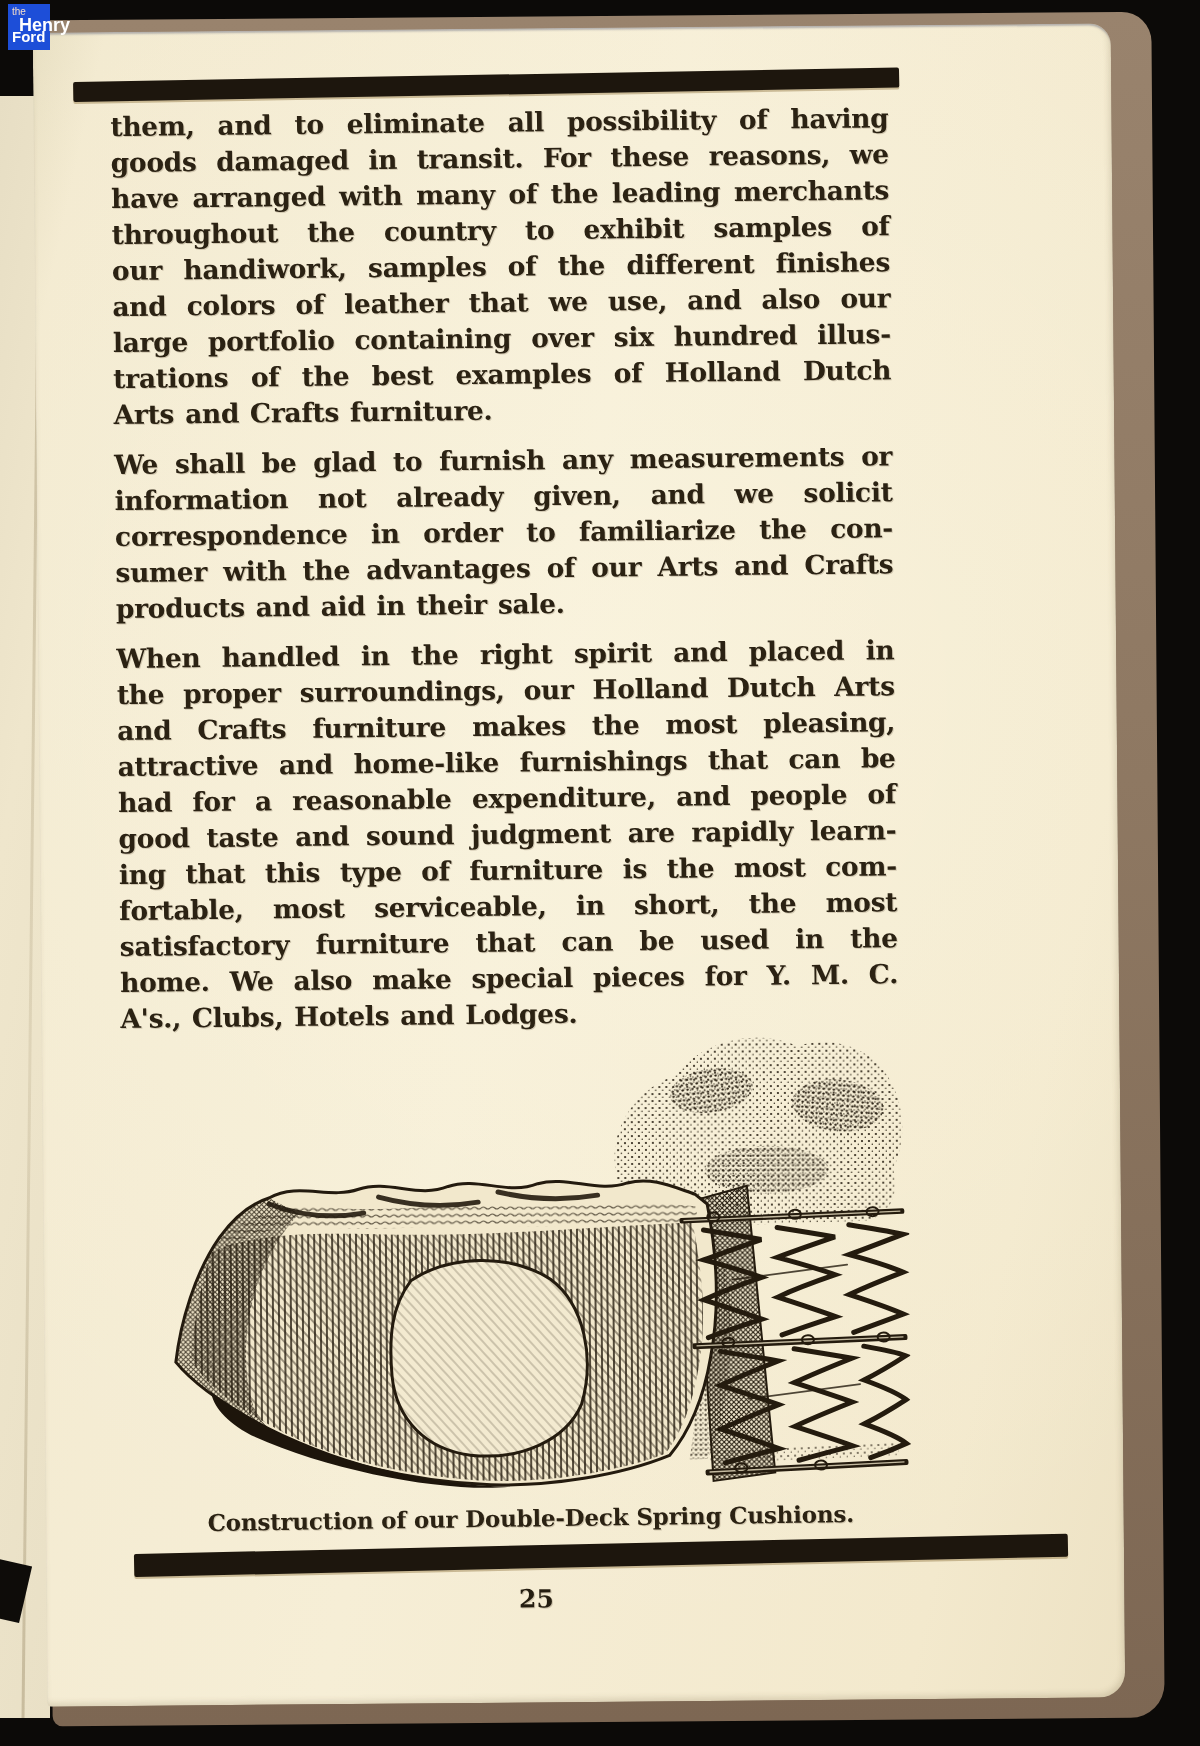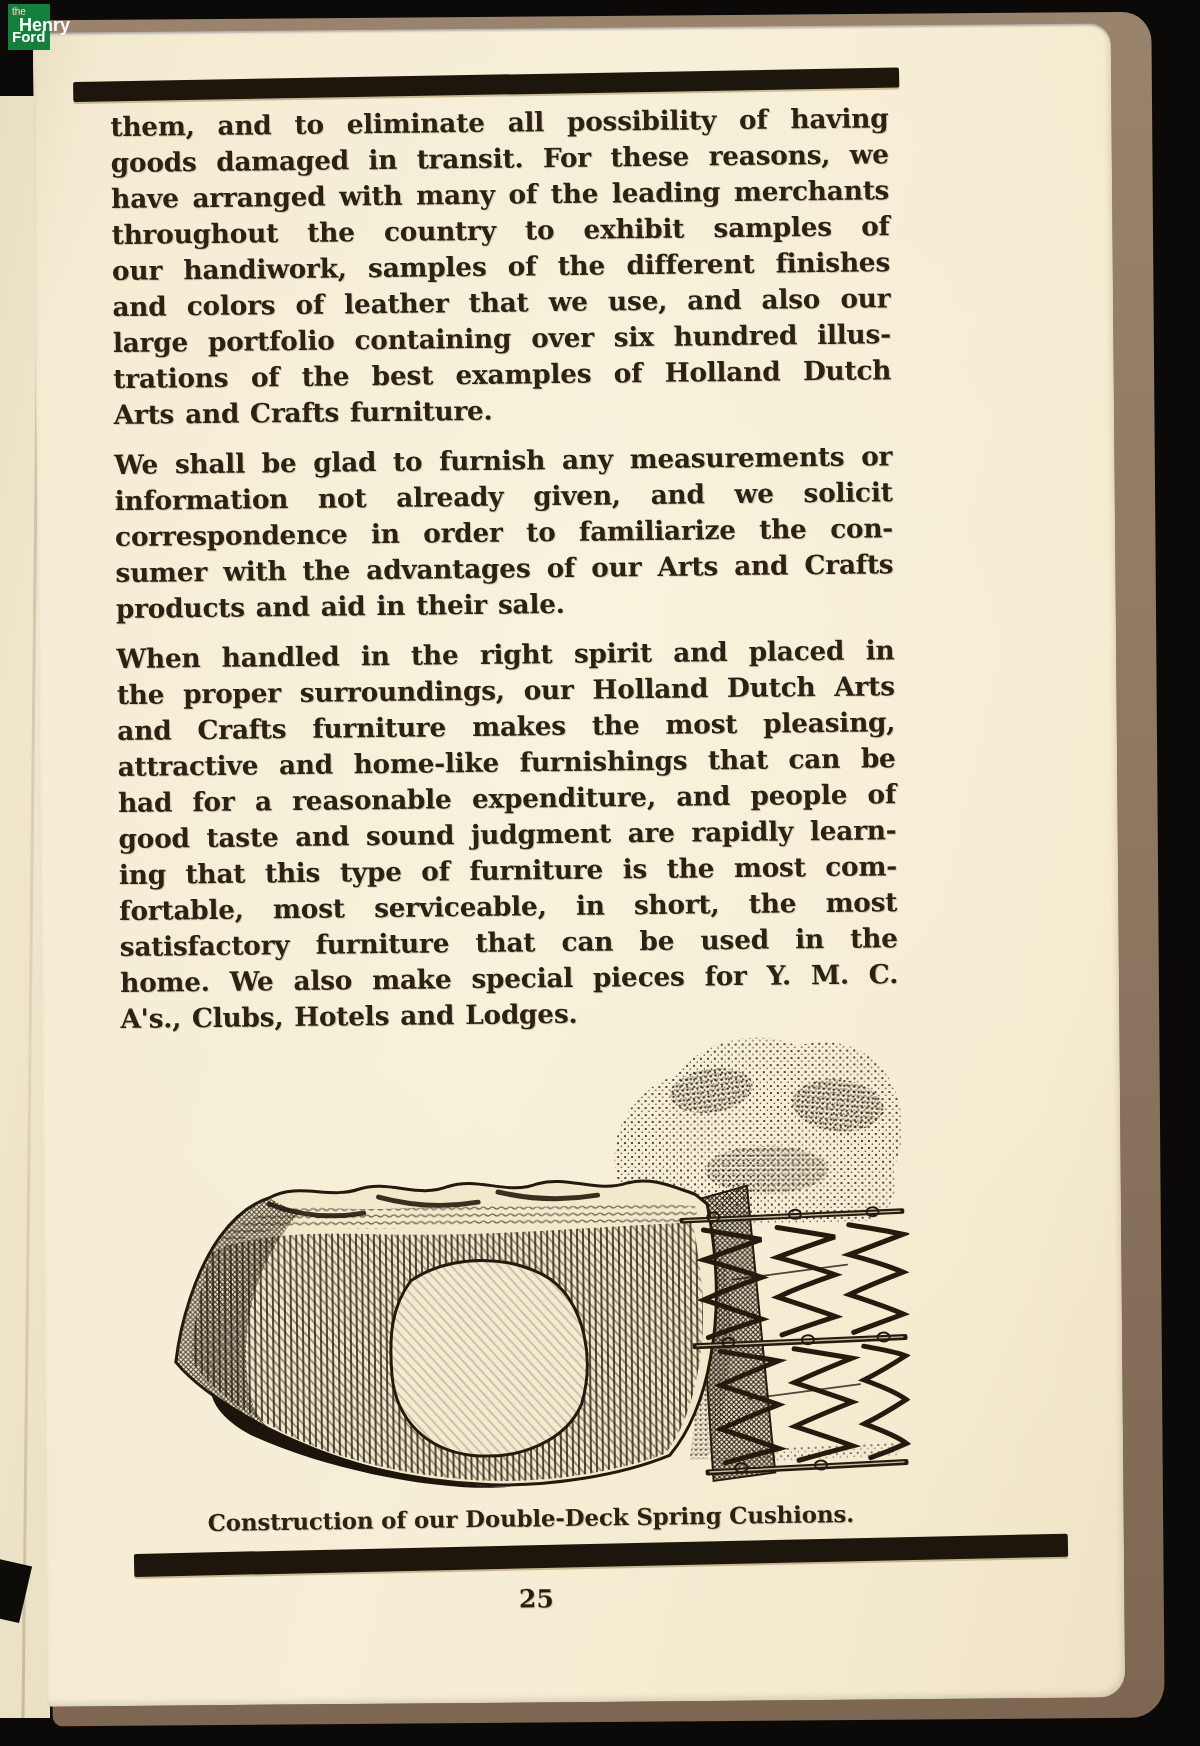--- a/index.html
+++ b/index.html
@@ -44,21 +44,21 @@
   .illustration{position:absolute;left:104px;top:1002px;width:762px;height:468px;}
 
   .caption{position:absolute;left:80px;top:1476px;width:810px;text-align:center;
     color:#2b2213;font-weight:700;font-size:23px;letter-spacing:-.2px;
     text-shadow:1px 1px 0 rgba(50,30,8,.18);transform:rotate(-.3deg);}
 
   .page-number{position:absolute;left:80px;top:1556px;width:820px;text-align:center;
     color:#241d10;font-weight:700;font-size:25px;text-shadow:1px 1px 0 rgba(50,30,8,.2);}
 
   
-  .logo{position:absolute;left:8px;top:4px;width:42px;height:46px;background:#15803d;
+  .logo{position:absolute;left:8px;top:4px;width:42px;height:46px;background:#1d4ed8;
     font-family:"Liberation Sans","DejaVu Sans",sans-serif;color:#fff;line-height:1;z-index:5;}
   .logo .the{position:absolute;left:4px;top:3px;font-size:10px;font-weight:400;color:#f2dcc9;}
   .logo .henry{position:absolute;left:11px;top:12px;font-size:18px;font-weight:700;}
   .logo .ford{position:absolute;left:4px;top:25px;font-size:15px;font-weight:700;}
 </style>
 </head>
 <body>
 
 <div class="stage">
 

